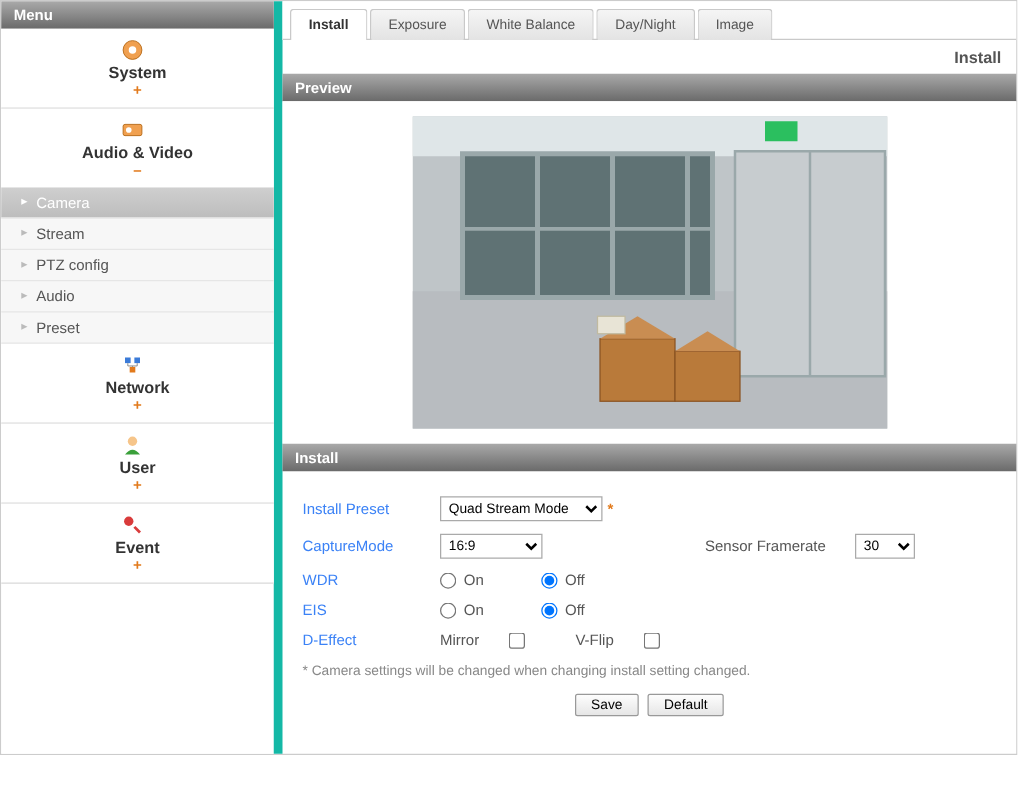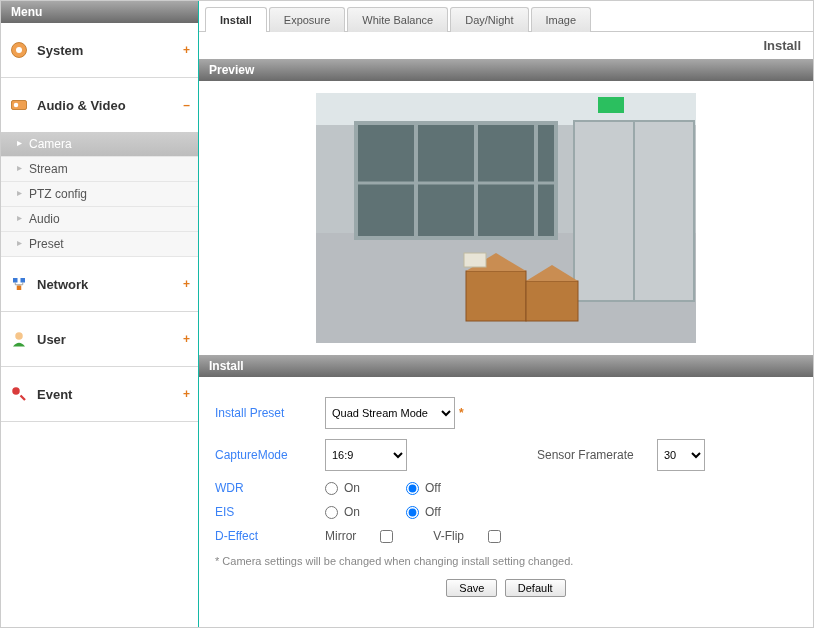--- a/index.html
+++ b/index.html
@@ -1,41 +1,41 @@
 <!DOCTYPE html>
 <html><head>
 <meta charset="utf-8">
 <style>
   * { box-sizing: border-box; margin: 0; padding: 0; }
   body { font-family: Arial, sans-serif; font-size: 12px; color: #333; background: #fff; width: 814px; }
   .container { display: flex; border: 1px solid #ccc; }
-  .sidebar { width: 198px; border-right: 1px solid #14b8a6; background: #fff; }
+  .sidebar { width: 225px; border-right: 7px solid #14b8a6; background: #fff; }
   .menu-header { background: linear-gradient(#a9a9a9, #6a6a6a); color: #fff; font-weight: bold; padding: 4px 10px; font-size: 12px; }
-  .menu-group { border-bottom: 1px solid #d9d9d9; padding: 17px 8px; display: flex; align-items: center; cursor: pointer; background: #fff; }
+  .menu-group { border-bottom: 1px solid #d9d9d9; padding: 7px 8px; display: flex; align-items: center; cursor: pointer; background: #fff; flex-direction: column; }
   .menu-group .icon { width: 20px; height: 20px; margin-right: 8px; display: inline-flex; align-items: center; justify-content: center; }
   .menu-group-label { font-weight: bold; font-size: 13px; flex: 1; }
   .menu-toggle { color: #e27a1c; font-weight: bold; font-size: 12px; }
   .submenu { background: #f7f7f7; }
   .submenu-item { padding: 5px 8px 5px 28px; border-bottom: 1px solid #e6e6e6; color: #555; cursor: pointer; font-size: 12px; position: relative; }
   .submenu-item::before { content: "▸"; position: absolute; left: 16px; color: #bbb; font-size: 10px; }
   .submenu-item.active { background: linear-gradient(#cfcfcf, #bdbdbd); color: #fff; }
   .submenu-item.active::before { color: #fff; }
   .main { flex: 1; padding: 0; }
   .tabs { display: flex; padding: 6px 6px 0 6px; background: #fff; }
   .tab { padding: 6px 14px; border: 1px solid #c9c9c9; border-bottom: none; margin-right: 2px; background: linear-gradient(#f5f5f5,#e3e3e3); color: #555; border-radius: 3px 3px 0 0; cursor: pointer; font-size: 11px; }
   .tab.active { background: #fff; font-weight: bold; color: #333; position: relative; z-index: 2; }
   .tabs-border { border-bottom: 1px solid #c9c9c9; margin-top:-1px;}
   .breadcrumb { text-align: right; padding: 6px 12px; color: #555; font-weight: bold; font-size:13px; }
   .section-header { background: linear-gradient(#a9a9a9, #6a6a6a); color: #fff; font-weight: bold; padding: 4px 10px; font-size: 12px; }
   .preview-area { background: #fff; padding: 12px 0; text-align: center; }
   .preview-img { width: 380px; height: 250px; margin: 0 auto; display: block; }
   .install-body { padding: 10px 16px; }
   .form-row { display: flex; align-items: center; margin: 10px 0; }
   .form-label { width: 110px; color: #3b82f6; font-size: 12px; }
-  .sel { border: 1px solid #aaa; background: #fff; font-size: 11px; padding: 1px 2px; height: 32px; }
+  .sel { border: 1px solid #aaa; background: #fff; font-size: 11px; padding: 1px 2px; height: 20px; }
   .sel-wide { width: 130px; }
   .sel-med { width: 82px; }
   .sel-sm { width: 48px; }
   .asterisk { color: #e27a1c; margin-left: 4px; font-weight: bold; }
   .radio-group { display: flex; align-items: flex-end; gap: 46px; }
   .radio-group label { display: flex; align-items: center; gap: 6px; color: #555; }
   .chk-group { display: flex; align-items: center; gap: 40px; }
   .chk-group label { display: flex; align-items: center; gap: 24px; color: #555; }
   .note { color: #888; font-size: 11px; margin: 12px 0; }
   .button-row { text-align: center; margin: 10px 0 20px; }

